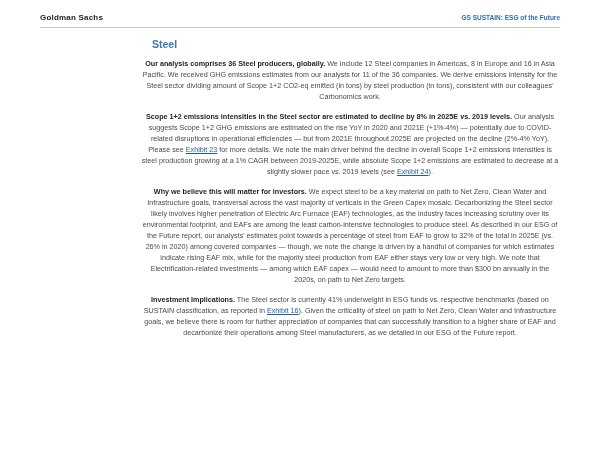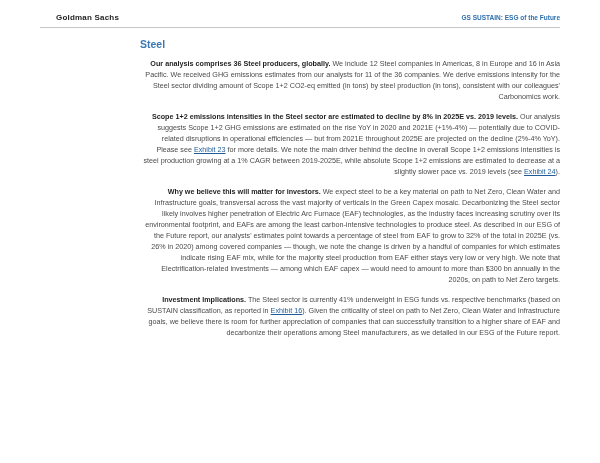--- a/index.html
+++ b/index.html
@@ -8,21 +8,21 @@
     width:600px;height:463px;
     margin:0 auto;
     background:#ffffff;
     font-family:"Liberation Sans", sans-serif;
     color:#3f3f3f;
     box-sizing:border-box;
     overflow:hidden;
   }
   .header{
     position:absolute;
-    top:13px;left:56px;right:40px;
+    top:13px;left:40px;right:40px;
     display:flex;
     justify-content:space-between;
     align-items:baseline;
   }
   .brand{
     font-size:8px;
     font-weight:bold;
     color:#1f1f1f;
     letter-spacing:0.2px;
   }
@@ -42,27 +42,27 @@
   .content{
     position:absolute;
     top:38px;
     left:140px;
     width:420px;
   }
   .title{
     font-size:10.5px;
     font-weight:bold;
     color:#3b78b5;
-    margin:0 0 8px 0;
+    margin:0 0 8px 12px;
   }
   .para{
     font-size:7.2px;
     line-height:11px;
     margin:0 0 9px 0;
-    text-align:right;
+    text-align:center;
     color:#4a4a4a;
   }
   .bold{
     font-weight:bold;
     color:#1f1f1f;
   }
   .exhibit-link{
     color:#1f5c99;
     cursor:pointer;
   }

